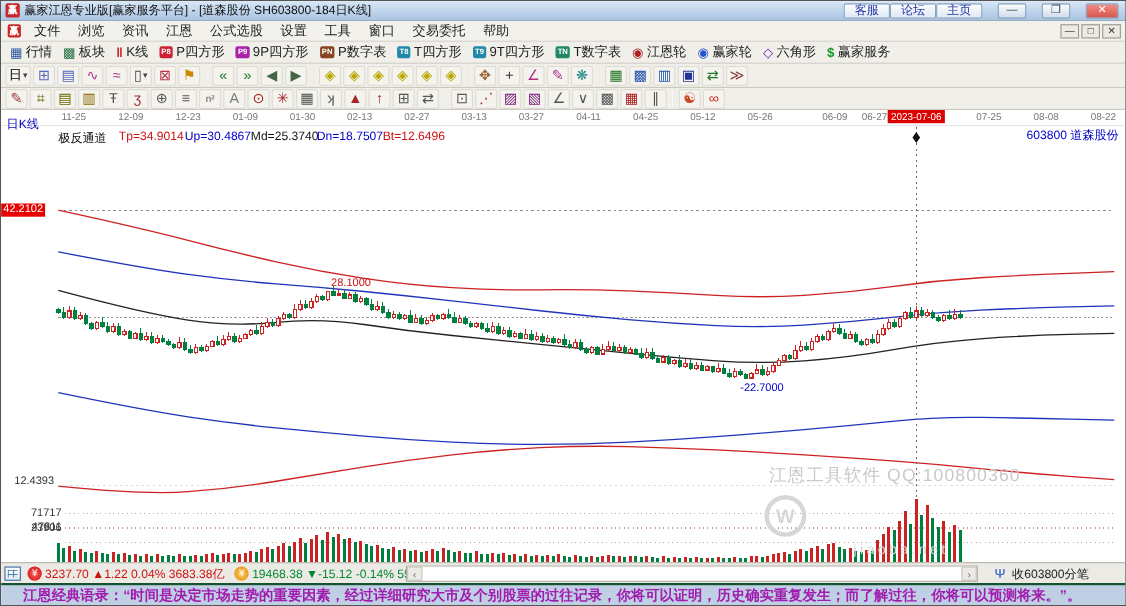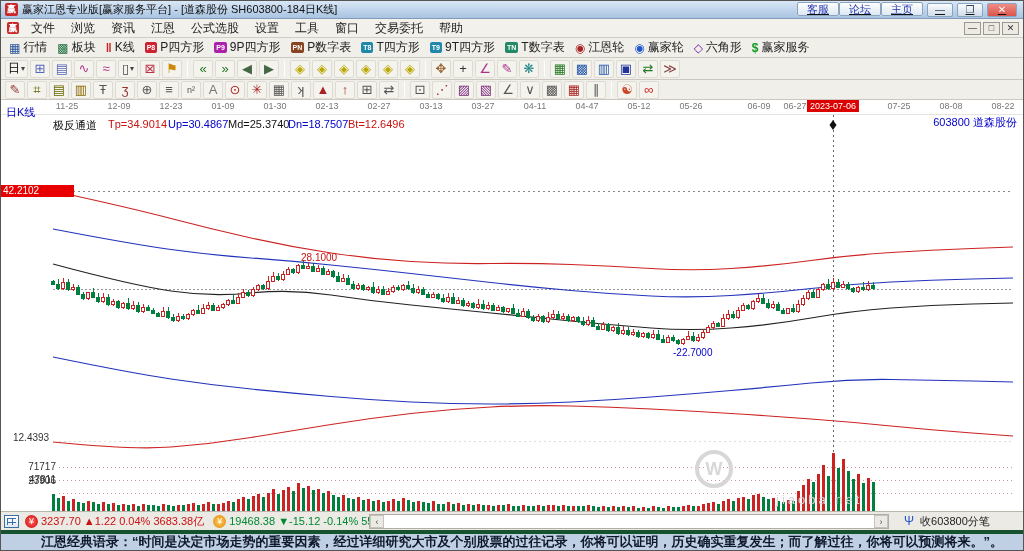--- a/index.html
+++ b/index.html
@@ -2,21 +2,21 @@
 <html><head>
 <meta charset="utf-8">
 <style>
   html,body{margin:0;padding:0;background:#888;}
   *{box-sizing:border-box;font-family:"Liberation Sans","DejaVu Sans",sans-serif;}
   #app{position:relative;width:1024px;height:551px;background:#fff;overflow:hidden;border:1px solid #555;}
   
   .titlebar{position:absolute;top:0;left:0;right:0;height:18px;background:linear-gradient(#d9e7f6,#a9c4e2);border-bottom:1px solid #7f9db9;display:flex;align-items:center;font-size:11px;color:#111;}
   .appicon{width:13px;height:13px;background:#c82828;color:#fff;font-size:9px;font-weight:bold;text-align:center;line-height:13px;border-radius:2px;margin:0 4px;}
   .titletext{white-space:nowrap;}
-  .titlebtns{margin-left:auto;display:flex;align-items:center;margin-right:6px;gap:4px;text-decoration:underline;}
+  .titlebtns{margin-left:auto;display:flex;align-items:flex-end;margin-right:6px;gap:14px;}
   .titlebtn{padding:0 9px;height:14px;line-height:13px;font-size:11px;color:#2233aa;background:linear-gradient(#fefefe,#dde8f4);border:1px solid #8aa4c0;border-radius:2px;cursor:default;}
   .winbtn{width:26px;height:14px;line-height:12px;text-align:center;font-size:10px;color:#345;background:linear-gradient(#fbfcfd,#cfdcea);border:1px solid #8aa4c0;border-radius:2px;}
   .winbtn.close{background:linear-gradient(#ef8d84,#d9544c);color:#fff;width:30px;}
   
   .menubar{position:absolute;top:18px;left:0;right:0;height:19px;background:#f2f1ec;border-bottom:1px solid #cfcdc4;display:flex;align-items:center;font-size:12px;color:#222;padding-left:2px;}
   .menubar .appicon{width:12px;height:12px;line-height:12px;}
   .mi{padding:1px 8px;cursor:default;}
   .mdibtns{margin-left:auto;display:flex;gap:2px;margin-right:4px;}
   .mdibtn{width:17px;height:13px;line-height:11px;text-align:center;font-size:9px;border:1px solid #9a9890;background:#eceae3;color:#333;}
   
@@ -33,21 +33,21 @@
   
   .chart{position:absolute;top:99px;left:0;right:0;height:413px;background:#fff;}
   .chart svg{position:absolute;top:0;left:0;}
   .olabel{position:absolute;font-size:10px;white-space:nowrap;}
   .date{position:absolute;top:1px;font-size:9px;color:#777;transform:translateX(-50%);white-space:nowrap;}
   .date-hl{position:absolute;top:0;font-size:9px;color:#fff;background:#dd0000;padding:1px 3px;transform:translateX(-50%);white-space:nowrap;}
   .kperiod{left:5px;top:5px;color:#0000bb;font-size:11px;}
   .indrow{position:absolute;top:18px;left:0;font-size:11px;white-space:nowrap;}
   .indrow span{position:absolute;top:0;}
   .stockid{right:6px;top:15px;color:#0000cc;font-size:11px;text-align:right;}
-  .pbadge{left:0;top:85px;width:73px;background:#e80000;color:#fff;font-size:10px;padding:0 2px;line-height:12px;}
+  .pbadge{left:0;top:85px;width:40px;background:#e80000;color:#fff;font-size:10px;padding:0 2px;line-height:12px;}
   .volscale{position:absolute;left:0;width:55px;text-align:right;font-size:10px;color:#333;}
   .wm1{left:698px;top:322px;font-size:16px;color:#c9c9c9;letter-spacing:1px;}
   .wmlogo{position:absolute;left:694px;top:350px;width:38px;height:38px;border:4px solid #d7d7d7;border-radius:50%;color:#d7d7d7;font-size:18px;font-weight:bold;text-align:center;line-height:31px;}
   .wm2{left:742px;top:348px;font-size:36px;font-weight:bold;color:#d4d4d4;letter-spacing:2px;}
   .wm3{left:775px;top:392px;font-size:13px;color:#d4d4d4;letter-spacing:3px;}
   .red{color:#cc1111;} .blue{color:#0000cc;} .blk{color:#111;} .grn{color:#008833;}
   
   .statusbar{position:absolute;bottom:20px;left:0;right:0;height:19px;background:#eceae4;border-top:1px solid #b8b6ad;display:flex;align-items:center;font-size:11px;padding-left:3px;}
   .sic{width:15px;height:13px;margin-right:3px;display:inline-block;}
   .gridic{background:linear-gradient(#fff,#dde8f4);border:1px solid #3a6ea5;position:relative;}
@@ -56,21 +56,21 @@
     linear-gradient(90deg,#3a6ea5 1px,transparent 1px) 0 0/5px 100%;}
   .coin{width:13px;height:13px;border-radius:50%;color:#ffe;font-size:9px;line-height:13px;text-align:center;margin:0 3px;}
   .coin.sh{background:radial-gradient(#f66,#c00);}
   .coin.sz{background:radial-gradient(#fc6,#d80);}
   .idx{white-space:nowrap;margin-right:6px;}
   .hscroll{position:absolute;left:368px;top:2px;width:520px;height:15px;background:#fff;border:1px solid #b0aea6;display:flex;align-items:center;justify-content:space-between;}
   .harr{width:14px;height:13px;text-align:center;line-height:12px;font-size:9px;color:#555;background:#eceae4;border:1px solid #c5c3bb;}
   .antenna{color:#2255cc;font-size:12px;margin:0 3px 0 10px;}
   .feed{font-size:11px;color:#222;}
   
-  .quotebar{position:absolute;bottom:0;left:0;right:0;height:20px;background:#bfd0e4;border-top:4px solid #14532d;display:flex;align-items:center;font-size:13px;color:#0f172a;font-weight:bold;padding-left:40px;white-space:nowrap;overflow:hidden;}
+  .quotebar{position:absolute;bottom:0;left:0;right:0;height:20px;background:#bfd0e4;border-top:2px solid #14532d;display:flex;align-items:center;font-size:13px;color:#a21caf;font-weight:bold;padding-left:20px;white-space:nowrap;overflow:hidden;}
 </style>
 </head>
 <body>
 
 <div id="app">
 
   <div class="titlebar">
     <span class="appicon">赢</span>
     <span class="titletext">赢家江恩专业版[赢家服务平台] - [道森股份  SH603800-184日K线]</span>
     <span class="titlebtns">
@@ -864,35 +864,36 @@
       <span class="blue" style="left:287px">Dn=18.7507</span>
       <span class="red" style="left:347px">Bt=12.6496</span>
     </div>
 
     <div class="olabel stockid">603800  道森股份</div>
     <div class="olabel pbadge">42.2102</div>
     <div class="olabel" style="left:12px;top:332px;color:#333;">12.4393</div>
     <div class="olabel red" style="left:300px;top:152px;">28.1000</div>
     <div class="olabel blue" style="left:672px;top:247px;">-22.7000</div>
 
+    <div class="olabel wm1">江恩工具软件  QQ:100800360</div>
     <div class="wmlogo">W</div>
     <div class="olabel wm3">jiaoba.net</div>
 
     <div id="dates">
         <span class="date" style="left: 66px;">11-25</span>
         <span class="date" style="left: 118px;">12-09</span>
         <span class="date" style="left: 170px;">12-23</span>
         <span class="date" style="left: 222px;">01-09</span>
         <span class="date" style="left: 274px;">01-30</span>
         <span class="date" style="left: 326px;">02-13</span>
         <span class="date" style="left: 378px;">02-27</span>
         <span class="date" style="left: 430px;">03-13</span>
         <span class="date" style="left: 482px;">03-27</span>
         <span class="date" style="left: 534px;">04-11</span>
-        <span class="date" style="left: 586px;">04-47</span>
+        <span class="date" style="left: 586px;">04-25</span>
         <span class="date" style="left: 638px;">05-12</span>
         <span class="date" style="left: 690px;">05-26</span>
         <span class="date" style="left: 742px; padding-left: 32px;">06-09</span>
         <span class="date" style="left: 794px;">06-27</span>
         <span class="date-hl" style="left: 832px;">2023-07-06</span>
         <span class="date" style="left: 898px;">07-25</span>
         <span class="date" style="left: 950px;">08-08</span>
         <span class="date" style="left: 1002px;">08-22</span>
       </div>
     <div id="volscale">

